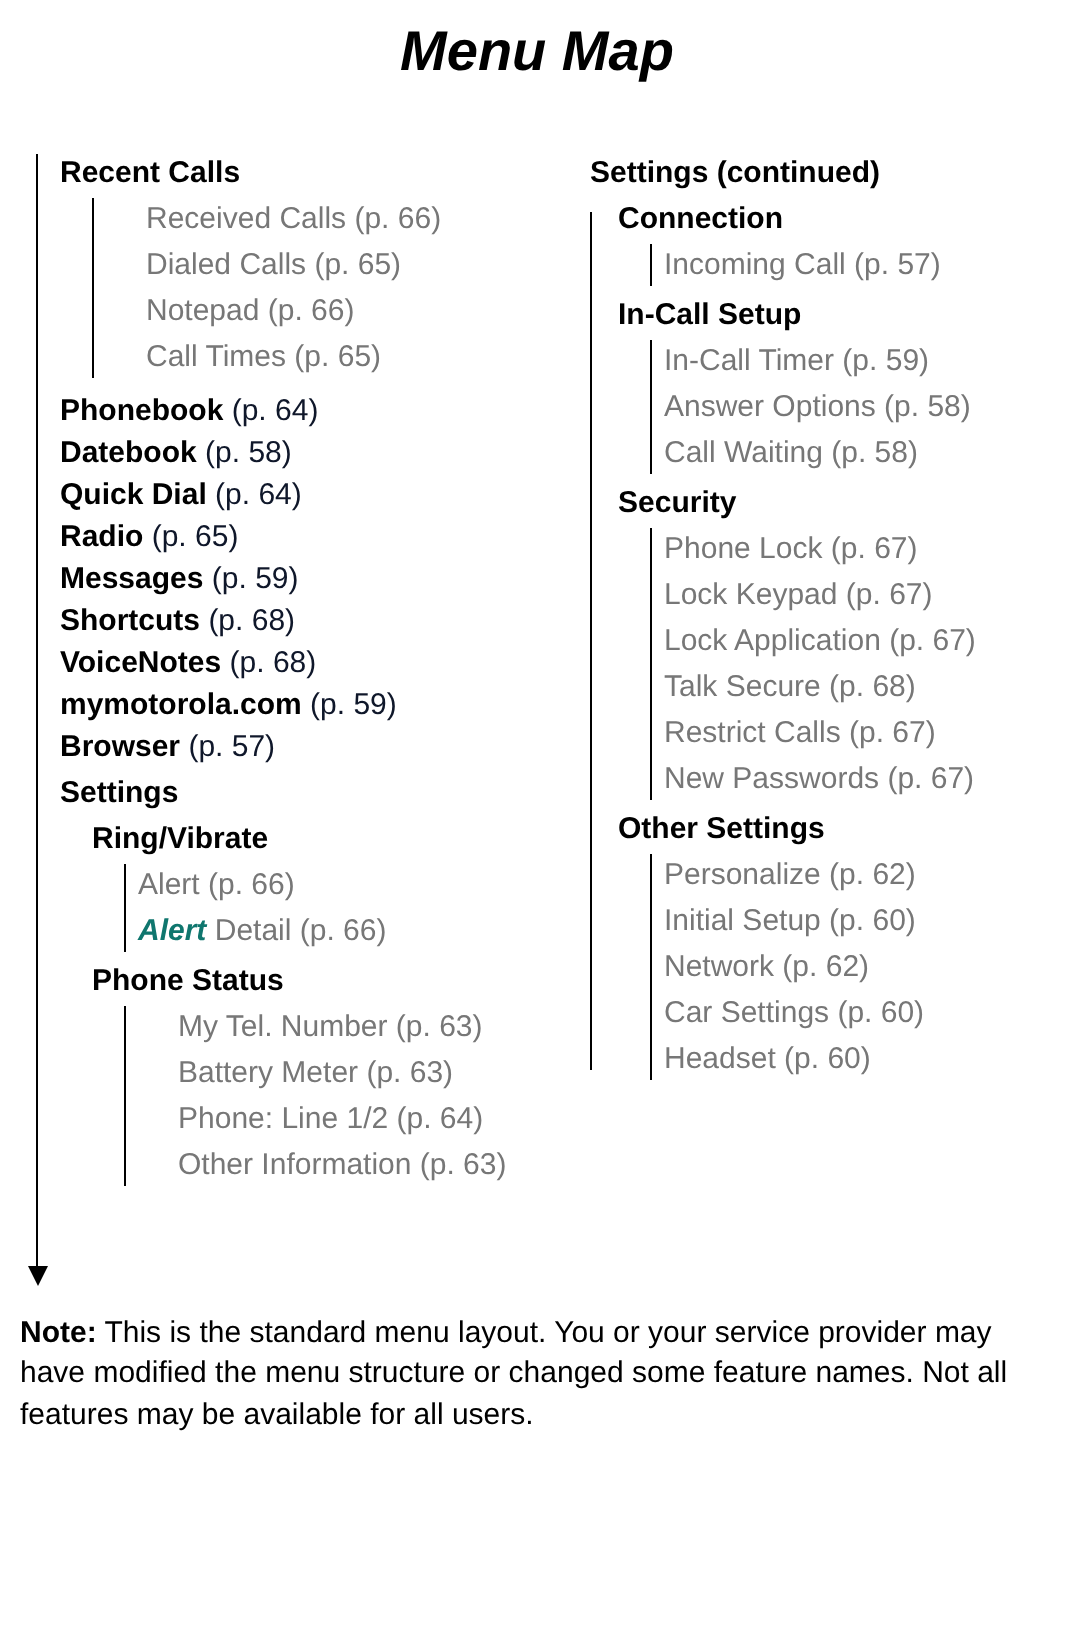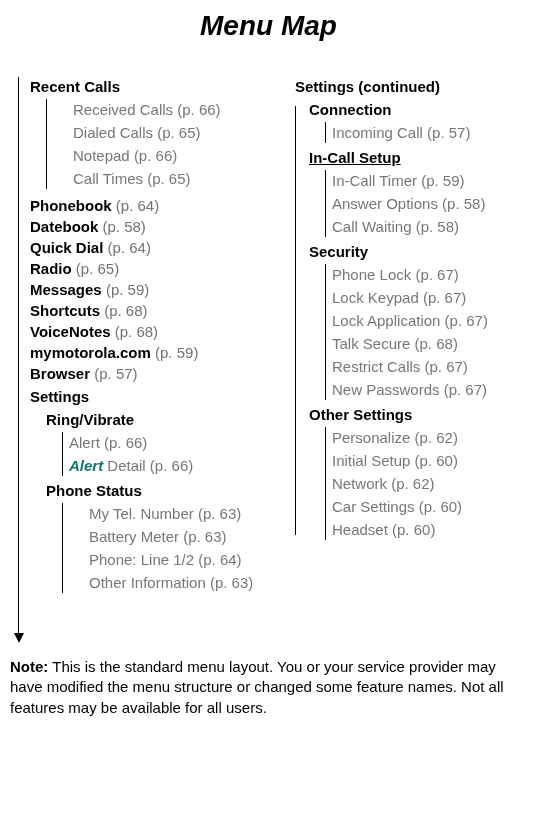--- a/index.html
+++ b/index.html
@@ -63,21 +63,21 @@
     font-weight: bold;
     font-size: 15px;
     margin: 6px 0 4px 16px;
   }
   .entry {
     font-size: 15px;
     margin: 4px 0;
     position: relative;
   }
   .entry .bold { font-weight: bold; }
-  .page-ref { color: #737373; font-weight: normal; }
+  .page-ref { color: #0f172a; font-weight: normal; }
   .sub-block {
     margin-left: 16px;
     padding-left: 26px;
     border-left: 1px solid #000;
     margin-bottom: 8px;
   }
   .sub-block-tight {
     margin-left: 16px;
     padding-left: 6px;
     border-left: 1px solid #000;
@@ -159,21 +159,21 @@
 
     <div class="col col-right">
       <div class="heading">Settings (continued)</div>
 
       <div class="right-main">
         <div class="heading" style="margin-left:0;">Connection</div>
         <div class="sub-block-tight">
           <div class="sub-item">Incoming Call (p. 57)</div>
         </div>
 
-        <div class="heading" style="margin-left:0;text-decoration:underline;">In-Call Setup</div>
+        <div class="heading" style="margin-left:0;">In-Call Setup</div>
         <div class="sub-block-tight">
           <div class="sub-item">In-Call Timer (p. 59)</div>
           <div class="sub-item">Answer Options (p. 58)</div>
           <div class="sub-item">Call Waiting (p. 58)</div>
         </div>
 
         <div class="heading" style="margin-left:0;">Security</div>
         <div class="sub-block-tight">
           <div class="sub-item">Phone Lock (p. 67)</div>
           <div class="sub-item">Lock Keypad (p. 67)</div>

